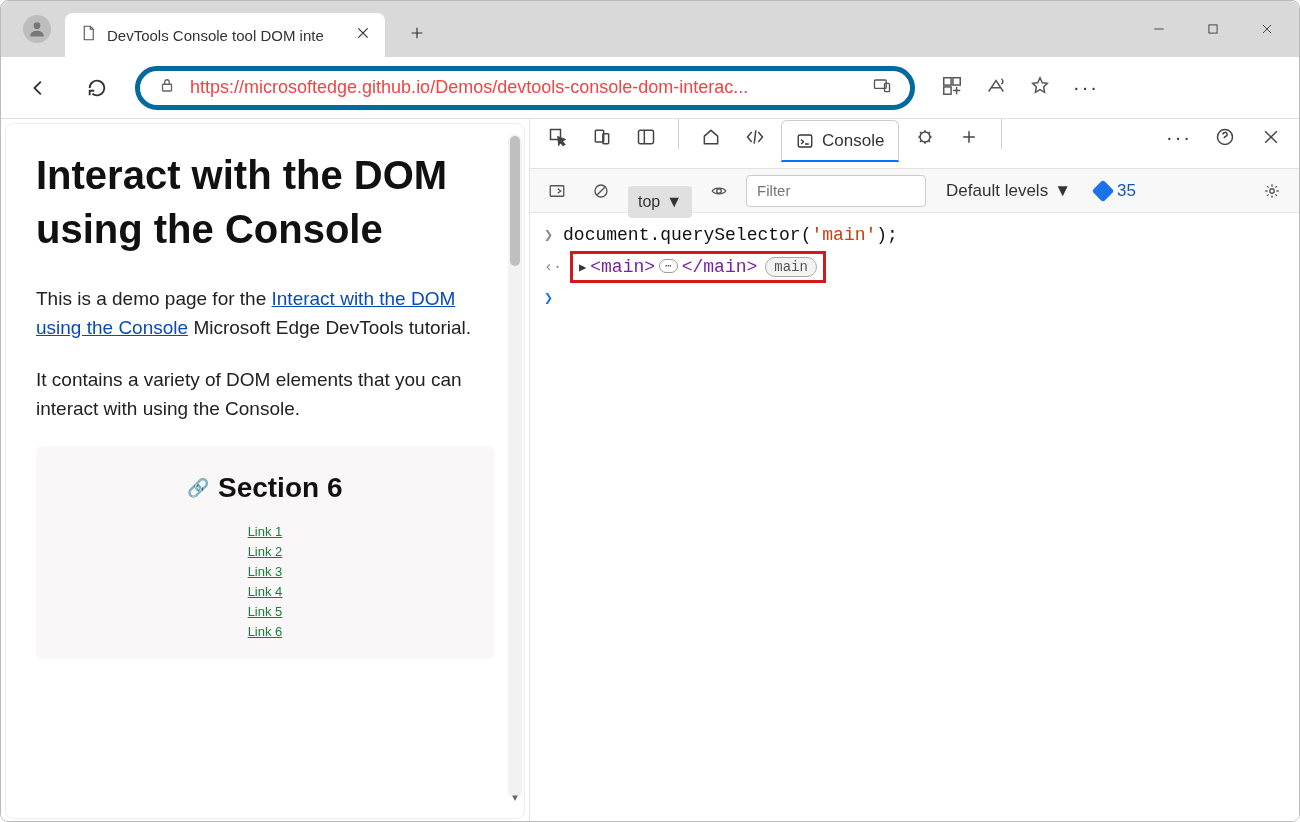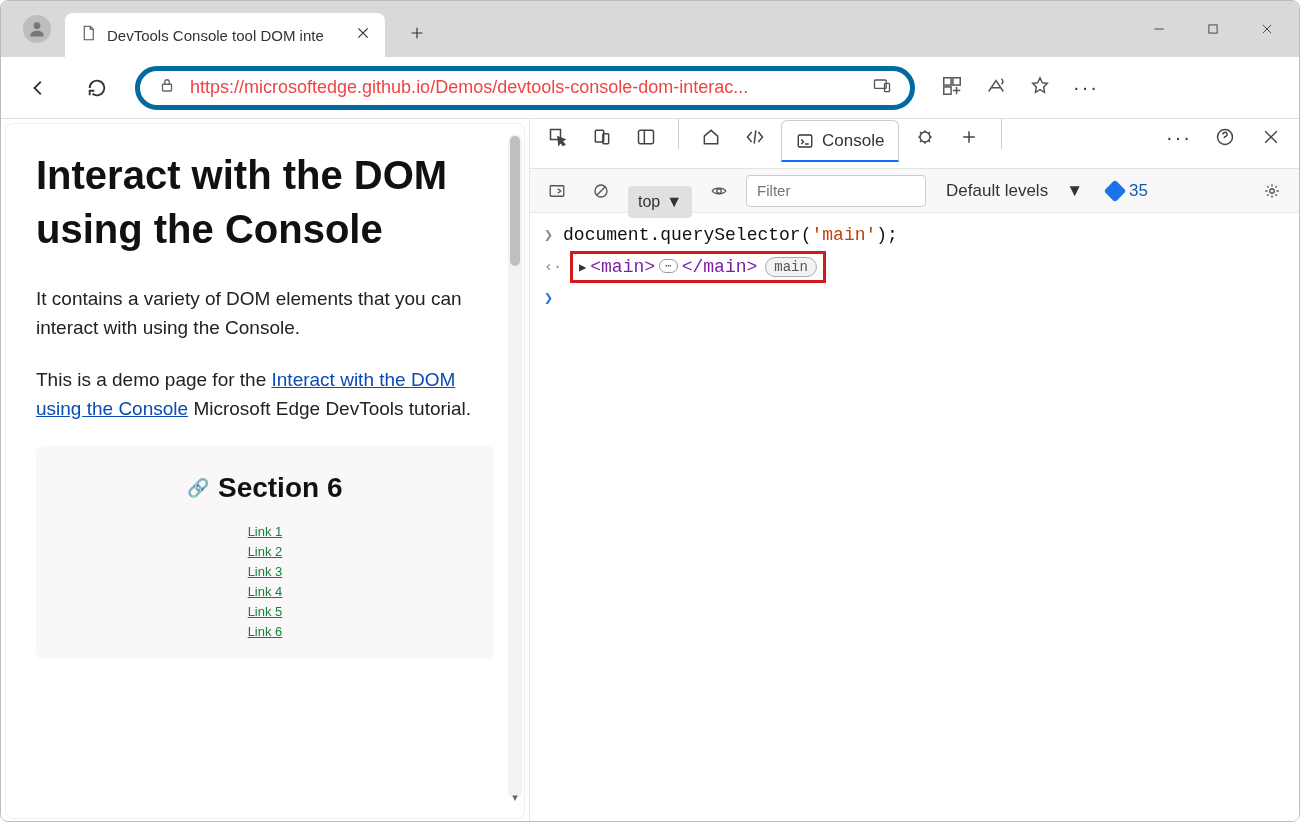--- a/index.html
+++ b/index.html
@@ -57,21 +57,21 @@
 .dt-tab.active { border: 1px solid #ccc; border-bottom: 2px solid #0d6efd; background:#fff; position:relative; top:1px;}
 .dt-group-sep { width:1px; height:30px; background:#ccc; margin: 0 6px;}
 .dt-right { margin-left:auto; display:flex; align-items:center; gap:10px;}
 
 
 .console-toolbar { height: 44px; display:flex; align-items:center; padding: 0 10px; gap: 10px; border-bottom:1px solid #e8e8e8; background:#f8f8f8;}
 .ct-btn { width:34px; height:34px; display:flex; align-items:center; justify-content:center;}
 .ct-btn svg { width:18px; height:18px; stroke:#555; fill:none; stroke-width:1.8;}
 .ctx-select { background:#e0e0e0; height:32px; padding: 0 10px; border-radius:4px; display:flex; align-items:center; gap:6px; font-size:16px; color:#333;margin-top:22px;}
 .filter-input { height:32px; width: 180px; border:1px solid #ccc; border-radius:4px; padding:0 10px; font-size:15px; color:#333;}
-.levels { font-size:17px; color:#333; display:flex; align-items:center; gap:18px; margin-left:10px;}
+.levels { font-size:17px; color:#333; display:flex; align-items:center; gap:6px; margin-left:10px;}
 .issue-badge { display:flex; align-items:center; gap:6px; color:#1558b0; font-size:17px; margin-left:14px;}
 .issue-badge .dot { width:16px; height:16px; background:#1a73e8; border-radius:3px; transform: rotate(45deg);}
 .ct-right { margin-left:auto; display:flex; align-items:center; gap:8px;}
 
 
 .console-body { padding: 8px 14px; font-family: Consolas, "Courier New", monospace; font-size: 18px; }
 .msg-row { display:flex; align-items:center; gap:10px; padding: 4px 0; }
 .chev { color:#888; font-size:15px;}
 .chev.blue { color:#1a73e8;}
 .code { color:#111; white-space:pre;}
@@ -172,24 +172,24 @@
           <path d="M12 3l2.5 5.5L20 9l-4 4 1 6-5-3-5 3 1-6-4-4 5.5-.5z"></path>
         </svg></div>
     <div class="icon menu-dots">···</div>
   </div>
 </div>
 
 <div class="content-area">
 
   <div class="page-pane">
     <h1>Interact with the DOM using the Console</h1>
-    <p>It contains a variety of DOM elements that you can interact with using the Console.</p>
     <p>
       <span>This is a demo page for the </span><a href="#" class="inline">Interact with the DOM using the Console</a><span> Microsoft Edge DevTools tutorial.</span>
     </p>
+    <p>It contains a variety of DOM elements that you can interact with using the Console.</p>
     <div class="section-card">
       <h2>
           <span class="anchor-icon">🔗</span>
           <span>Section 6</span>
         </h2>
       <div class="link-list">
         <a href="#">Link 1</a>
         <a href="#">Link 2</a>
         <a href="#">Link 3</a>
         <a href="#">Link 4</a>

